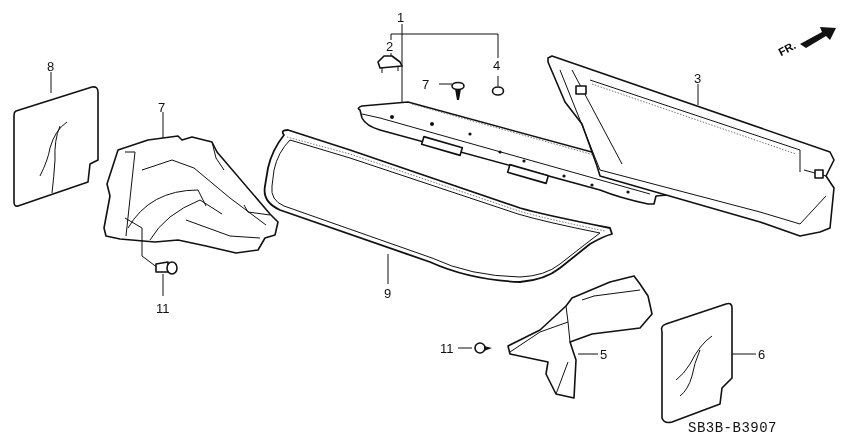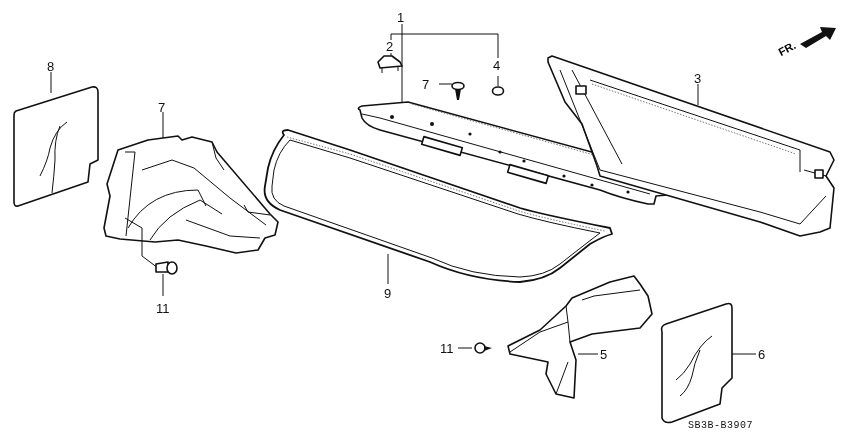--- a/index.html
+++ b/index.html
@@ -1,19 +1,19 @@
 <!DOCTYPE html>
 <html><head>
 <meta charset="utf-8">
 <style>
   html, body { margin:0; padding:0; background:#ffffff; }
   body { width:850px; height:438px; overflow:hidden; position:relative; font-family:"Liberation Sans", sans-serif; }
   #canvas { position:absolute; left:0; top:0; width:850px; height:438px; }
   .lbl { position:absolute; font-size:13px; color:#111; line-height:13px; font-family:"Liberation Sans", sans-serif; }
-  .code { position:absolute; font-family:"Liberation Mono", monospace; font-size:10px; letter-spacing:0.5px; color:#111;text-align:center; }
+  .code { position:absolute; font-family:"Liberation Mono", monospace; font-size:14px; letter-spacing:0.5px; color:#111;text-align:center; }
   .fr { position:absolute; font-family:"Liberation Sans", sans-serif; font-weight:bold; font-size:11px; color:#000; transform:rotate(-28deg); transform-origin:left bottom; }
   svg .p { fill:#fff; stroke:#111; stroke-width:1.6; stroke-linejoin:round; }
   svg .t { fill:none; stroke:#111; stroke-width:1; }
   svg .d { fill:none; stroke:#555; stroke-width:0.8; stroke-dasharray:1.5 1.5; }
   svg .lead { fill:none; stroke:#111; stroke-width:1; }
   svg .blk { fill:#111; stroke:none; }
 </style>
 </head>
 <body>
 

